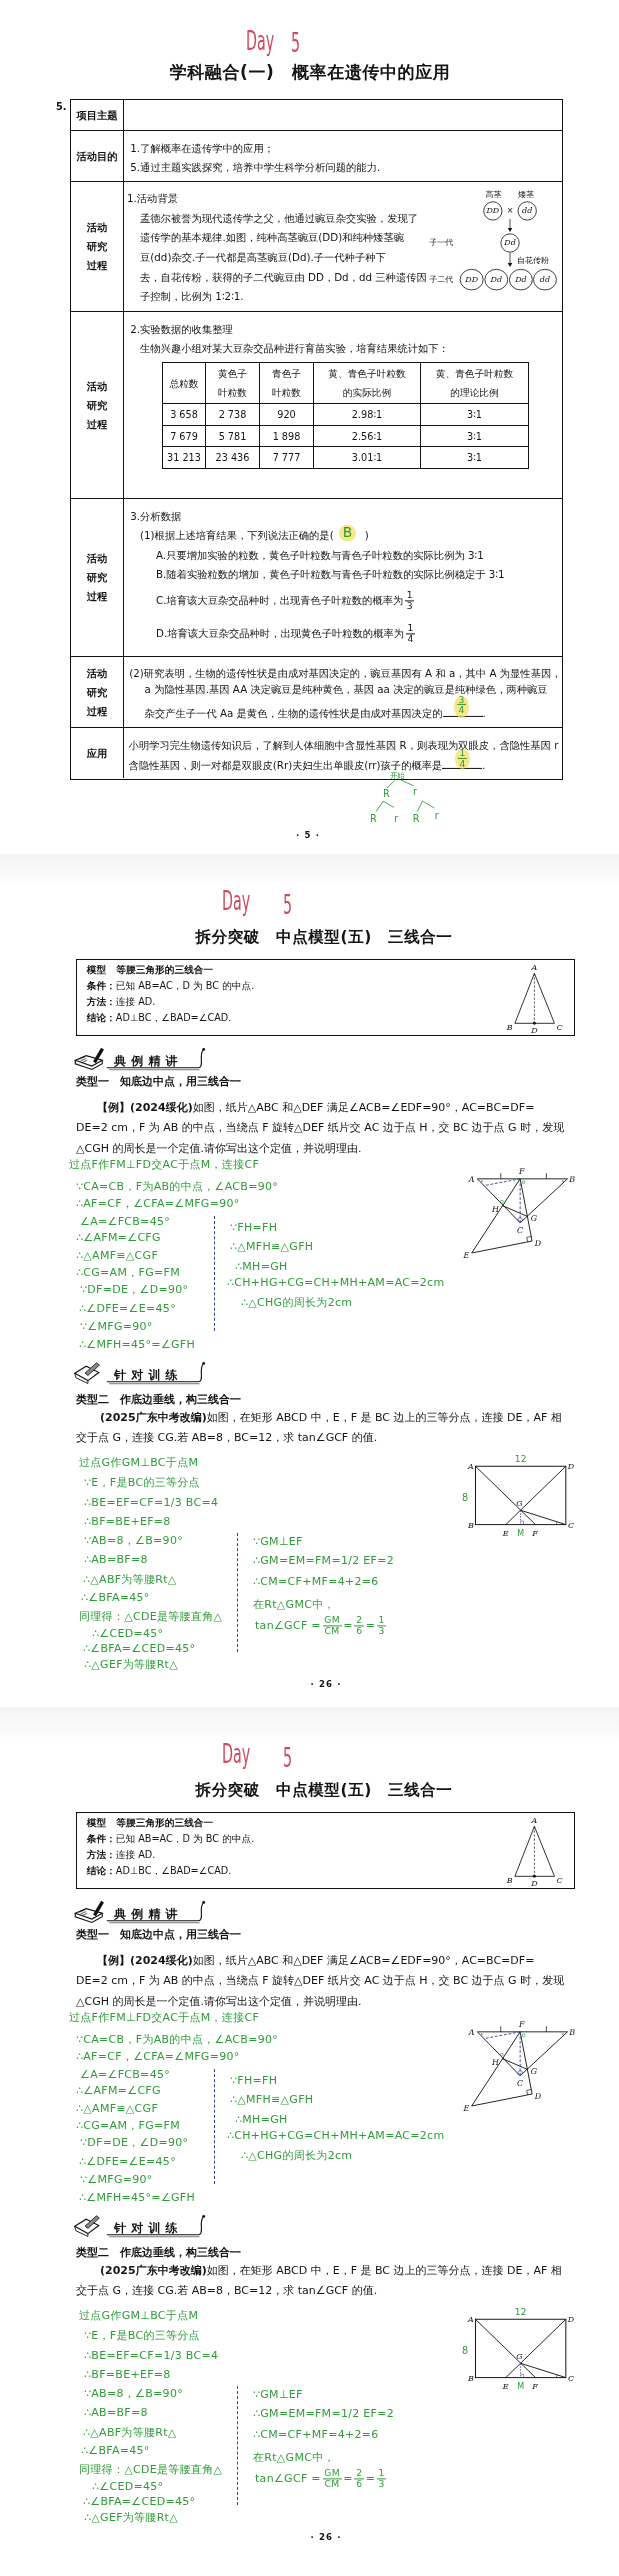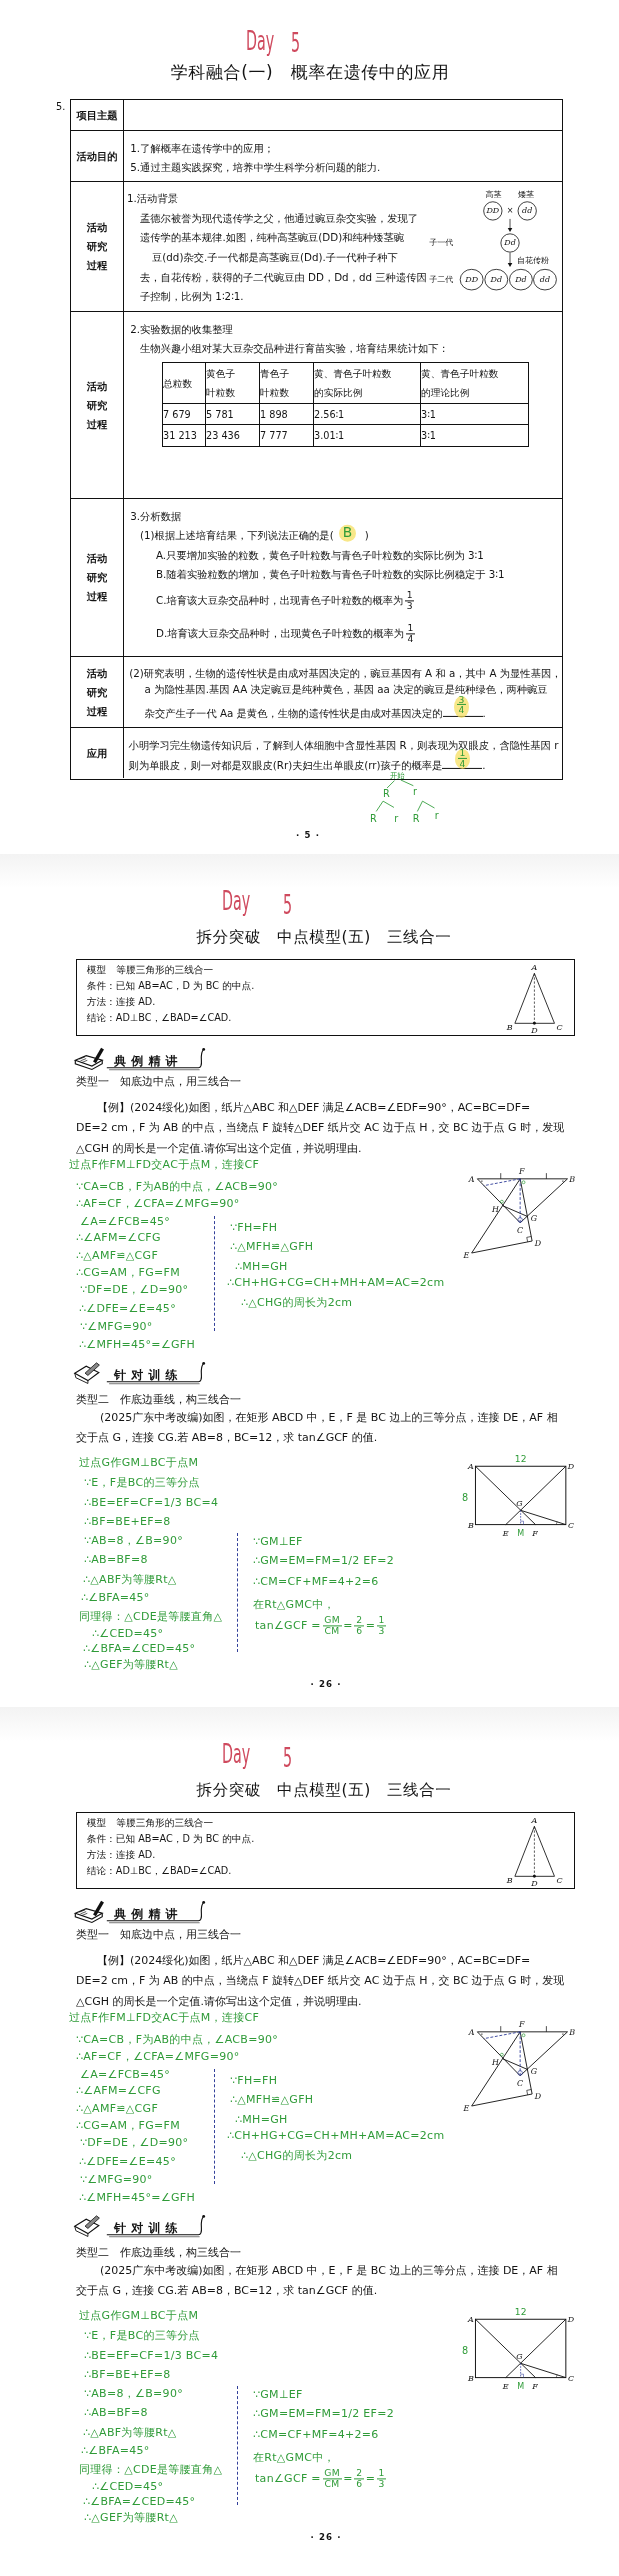--- a/index.html
+++ b/index.html
@@ -1,31 +1,31 @@
 <!DOCTYPE html>
 <html style="font-size:9.2px"><head>
 <meta charset="utf-8">
 <style>
 html,body{margin:0;padding:0}
 body{width:619px;height:2576px;position:relative;overflow:hidden;background:#fff;color:#141414;font-family:"DejaVu Sans","Liberation Sans",sans-serif}
 .page{position:absolute;left:0;width:619px;background:#fff;overflow:hidden}
 .sep{position:absolute;left:0;top:0;width:619px;height:34px;background:linear-gradient(#f3f3f3,#fff)}
 .t{position:absolute;white-space:nowrap;transform:translateY(-50%);line-height:1.25}
 .ctr{position:absolute;white-space:nowrap;transform:translate(-50%,-50%);line-height:1.25}
-.b{font-weight:normal}
+.b{font-weight:bold}
 .day{position:absolute;color:#cf4a5e;font-size:26px;line-height:1;white-space:nowrap;transform:scaleX(.55);transform-origin:left top}
 .hw{position:absolute;white-space:nowrap;transform:translateY(-50%);color:#2f9b38;font-size:11px;line-height:1.2;letter-spacing:0.3px}
 .pnum{position:absolute;transform:translate(-50%,-50%);font-size:8.6px;font-weight:bold;white-space:nowrap;letter-spacing:1.1px}
 .tbl{position:absolute;border:1.1px solid #111;box-sizing:border-box;font-size:10.3px}
 .trow{position:absolute;left:0;right:0;box-sizing:border-box}
 .trow.bt{border-top:0.9px solid #111}
 .lab{position:absolute;left:0;top:0;bottom:0;width:53px;border-right:0.9px solid #111;box-sizing:border-box;display:flex;flex-direction:column;align-items:center;justify-content:center;font-weight:bold;line-height:19px;font-size:10.3px}
 .cnt{position:absolute;left:53px;right:0;top:0;bottom:0}
 .itbl{position:absolute;left:38px;top:50px;border-collapse:collapse;font-size:9.7px}
-.itbl td{border:0.9px solid #111;vertical-align:middle;padding:0;line-height:19px}
+.itbl td{border:0.9px solid #111;text-align:center;vertical-align:middle;padding:0;line-height:19px}
 .frac{display:inline-flex;flex-direction:column;align-items:center;vertical-align:middle;font-size:9.2px;line-height:1.1;margin:0 1.7px}
 .frac .n{border-bottom:0.7px solid currentColor;padding:0 1.7px}
 .slot{position:relative;display:inline-block;vertical-align:baseline}
 .hl{position:absolute;background:rgba(245,222,92,.72);border-radius:50%}
 .ga{position:absolute;color:#2f9b38;white-space:nowrap}
 .blank{position:relative;display:inline-block;width:40px;height:10.3px;border-bottom:0.7px solid #111;vertical-align:baseline}
 .gfrac{position:absolute;display:flex;flex-direction:column;align-items:center;color:#2f9b38;font-size:9.2px;line-height:9.7px;width:12.6px}
 .gfrac .n{border-bottom:0.7px solid #2f9b38;padding:0 1.7px}
 .mbox{position:absolute;border:1.1px solid #111;box-sizing:border-box;font-size:9.7px}
 .hdr-text{position:absolute;font-weight:bold;font-size:12px;letter-spacing:5.2px;transform:translateY(-50%);white-space:nowrap}
@@ -64,21 +64,21 @@
     <div class="trow bt" style="top:81px;height:130px">
       <div class="lab">
         <span>活动</span>
         <span>研究</span>
         <span>过程</span>
       </div>
       <div class="cnt">
         <div class="t" style="left:3px;top:16px">1.活动背景</div>
         <div class="t" style="left:16px;top:36px">孟德尔被誉为现代遗传学之父，他通过豌豆杂交实验，发现了</div>
         <div class="t" style="left:16px;top:55px">遗传学的基本规律.如图，纯种高茎豌豆(DD)和纯种矮茎豌</div>
-        <div class="t" style="left:28px;top:75px">豆(dd)杂交.子一代都是高茎豌豆(Dd).子一代种子种下</div>
+        <div class="t" style="left:16px;top:75px">豆(dd)杂交.子一代都是高茎豌豆(Dd).子一代种子种下</div>
         <div class="t" style="left:16px;top:95px">去，自花传粉，获得的子二代豌豆由 DD，Dd，dd 三种遗传因</div>
         <div class="t" style="left:16px;top:114px">子控制，比例为 1∶2∶1.</div>
         <svg style="position:absolute;left:0;top:0;font-size:18px" width="437" height="130" viewBox="0 0 763 226">
           <text class="p" x="645" y="22" text-anchor="middle" dominant-baseline="central">高茎</text>
           <text class="p" x="702" y="22" text-anchor="middle" dominant-baseline="central">矮茎</text>
           <circle cx="644" cy="50" r="16" fill="none" stroke="#111" stroke-width="1.4"></circle>
           <text x="644" y="50" text-anchor="middle" dominant-baseline="central">DD</text>
           <text class="p" x="674" y="50" text-anchor="middle" dominant-baseline="central">×</text>
           <circle cx="704" cy="50" r="16" fill="none" stroke="#111" stroke-width="1.4"></circle>
           <text x="704" y="50" text-anchor="middle" dominant-baseline="central">dd</text>
@@ -128,20 +128,27 @@
                 </td>
             <td style="width:106px">
                   <div>黄、青色子叶粒数</div>
                   <div>的实际比例</div>
                 </td>
             <td style="width:107px">
                   <div>黄、青色子叶粒数</div>
                   <div>的理论比例</div>
                 </td>
           </tr>
+          <tr style="height:22px">
+            <td>3 658</td>
+            <td>2 738</td>
+            <td>920</td>
+            <td>2.98∶1</td>
+            <td>3∶1</td>
+          </tr>
           <tr style="height:21px">
             <td>7 679</td>
             <td>5 781</td>
             <td>1 898</td>
             <td>2.56∶1</td>
             <td>3∶1</td>
           </tr>
           <tr style="height:22px">
             <td>31 213</td>
             <td>23 436</td>
@@ -200,21 +207,21 @@
       </div>
     </div>
 
     <div class="trow bt" style="top:627px;height:51px">
       <div class="lab">
           <span>应用</span>
         </div>
       <div class="cnt">
         <div class="t" style="left:4.6px;top:16.6px">小明学习完生物遗传知识后，了解到人体细胞中含显性基因 R，则表现为双眼皮，含隐性基因 r</div>
         <div class="t" style="left:4.6px;top:37px">
-          <span>则为单眼皮，则一对都是双眼皮(Rr)夫妇生出单眼皮(rr)孩子的概率是</span><span class="blank"><span class="hl" style="left:12.6px;top:-8.6px;width:15px;height:20px"></span><span class="gfrac" style="left:13.8px;top:-9.7px">
+          <span>含隐性基因，则一对都是双眼皮(Rr)夫妇生出单眼皮(rr)孩子的概率是</span><span class="blank"><span class="hl" style="left:12.6px;top:-8.6px;width:15px;height:20px"></span><span class="gfrac" style="left:13.8px;top:-9.7px">
                 <span class="n">1</span>
                 <span>4</span>
               </span></span><span>.</span>
         </div>
       </div>
     </div>
   </div>
 
   <svg style="position:absolute;left:355px;top:768px" width="103" height="60" viewBox="620 1340 180 105">
     <text class="g" x="694" y="1353" text-anchor="middle" dominant-baseline="central" style="font-size:13px">开始</text>

